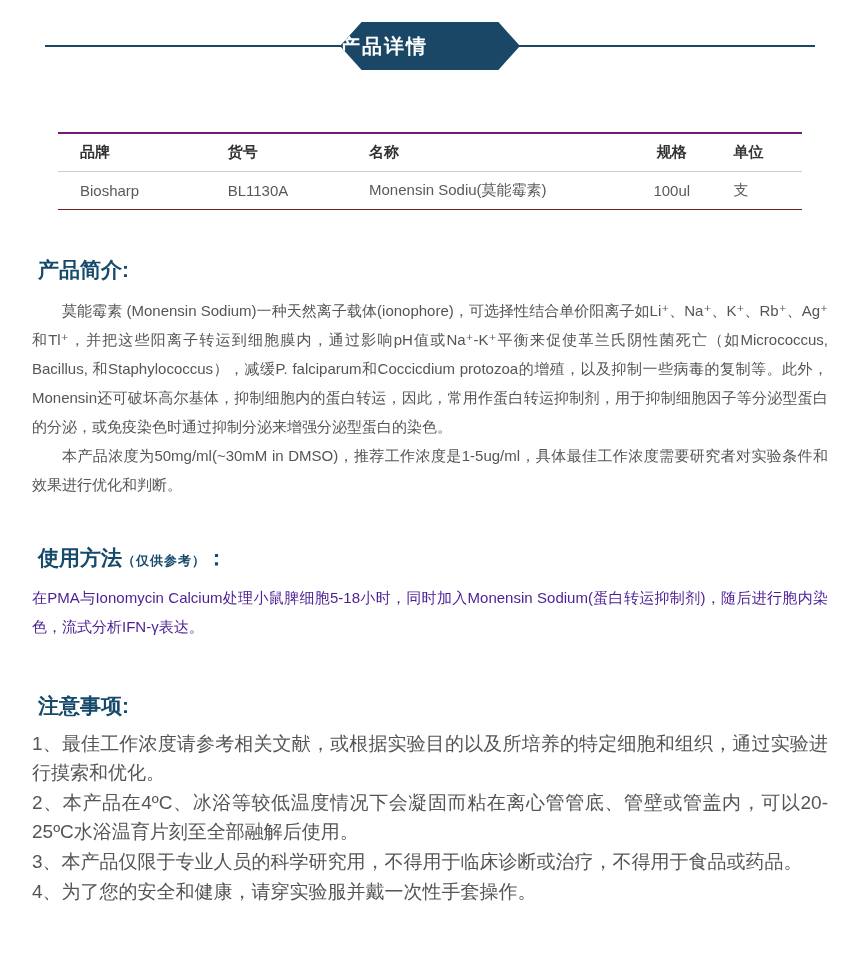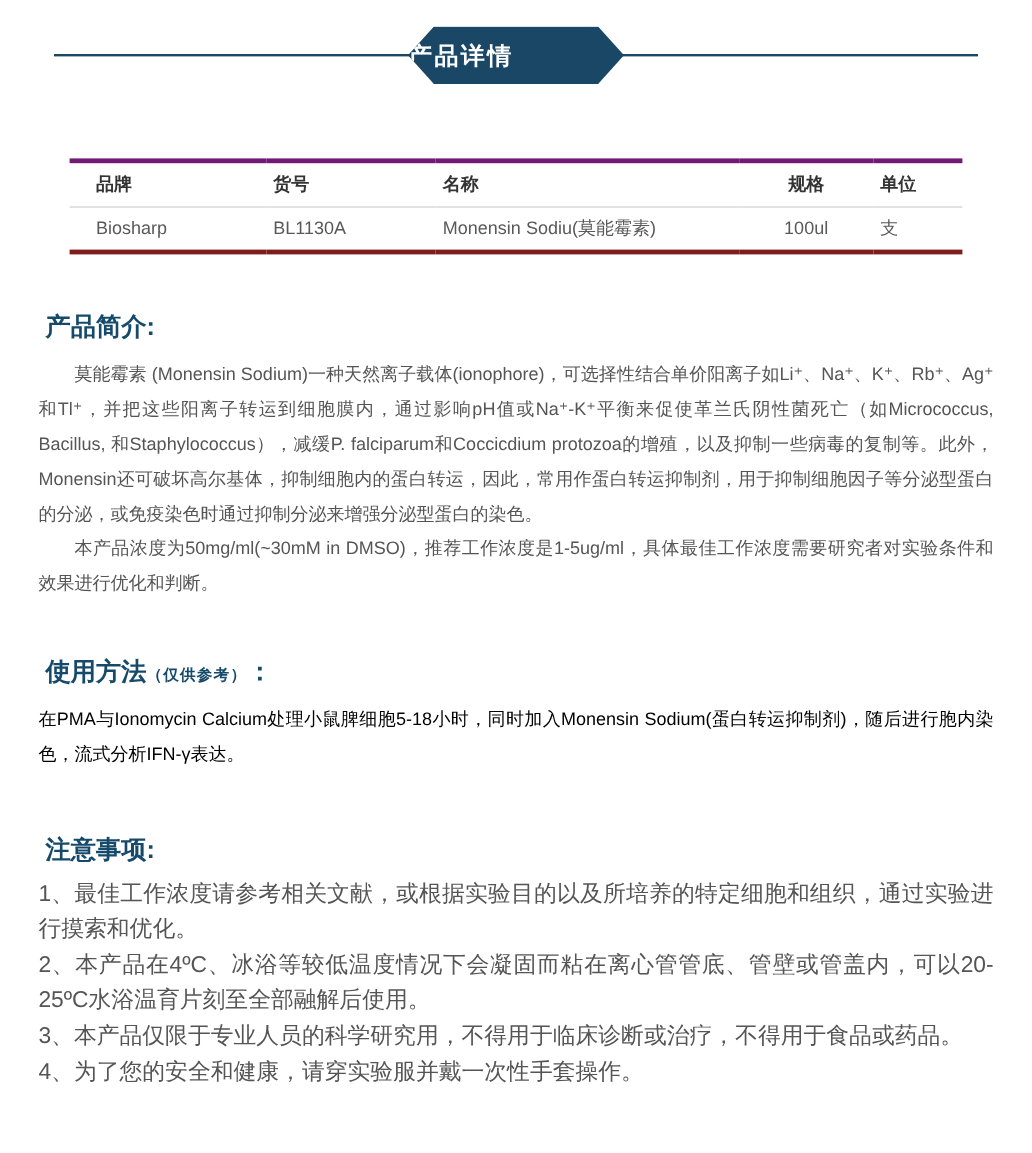--- a/index.html
+++ b/index.html
@@ -51,22 +51,22 @@
     width: 100%;
     border-collapse: collapse;
     font-size: 15px;
   }
   table.product th, table.product td {
     height: 38px;
     padding: 0 6px;
     vertical-align: middle;
     white-space: nowrap;
   }
-  table.product thead tr { border-top: 4px solid #701a75; border-bottom: 1px solid #cfcfcf; }
-  table.product tbody tr { border-bottom: 4px solid #7f1d1d; }
+  table.product thead tr { border-top: 2px solid #701a75; border-bottom: 1px solid #cfcfcf; }
+  table.product tbody tr { border-bottom: 1px solid #7f1d1d; }
   table.product th { font-weight: bold; color: #333333; text-align: left; }
   table.product td { color: #595959; font-weight: normal; }
   .col-brand { width: 22%; padding-left: 22px !important; }
   .col-cat   { width: 19%; }
   .col-name  { width: 34%; }
   .col-spec  { width: 15%; text-align: center !important; }
   .col-unit  { width: 10%; text-align: left; }
 
   
   .content { padding: 0 32px; }
@@ -86,21 +86,21 @@
     font-size: 15px;
     line-height: 29px;
     text-align: justify;
     text-indent: 2em;
   }
   .intro-para + .intro-para { margin-top: 0; }
 
   .usage-heading { margin-top: 45px; }
   .usage-text {
     margin-top: 11px;
-    color: #000000;
+    color: #4c1d95;
     font-size: 15px;
     line-height: 29px;
     text-align: justify;
   }
 
   .notes-heading { margin-top: 51px; }
   .notes-list { margin-top: 9px; list-style: none; }
   .notes-list li {
     color: #555555;
     font-size: 19px;

